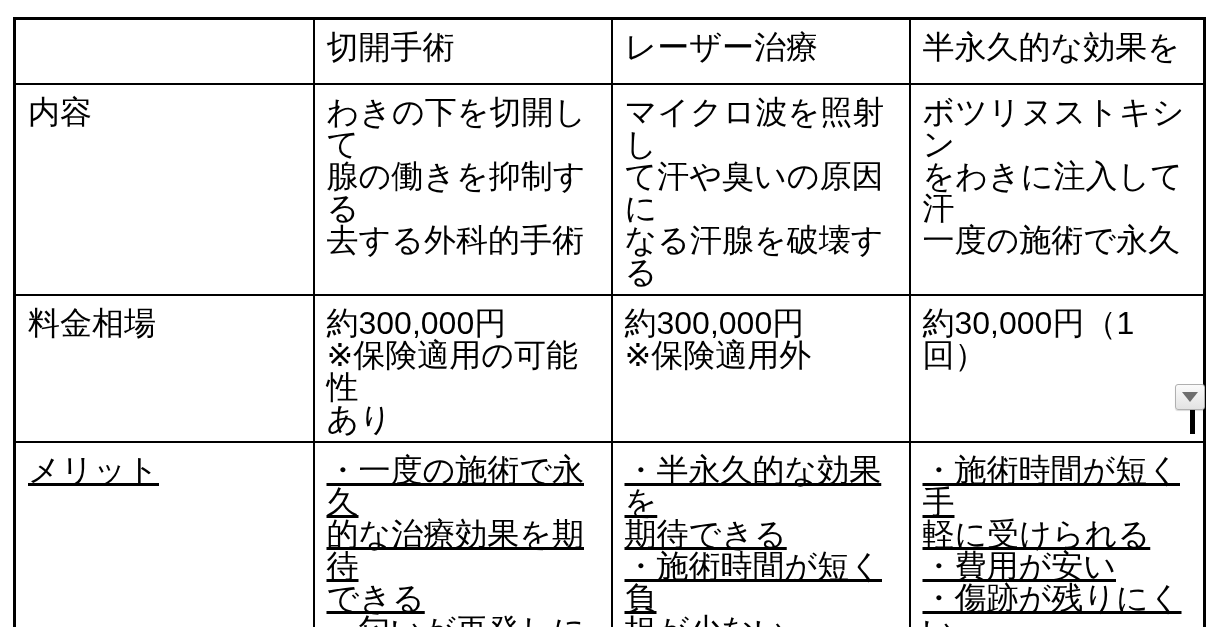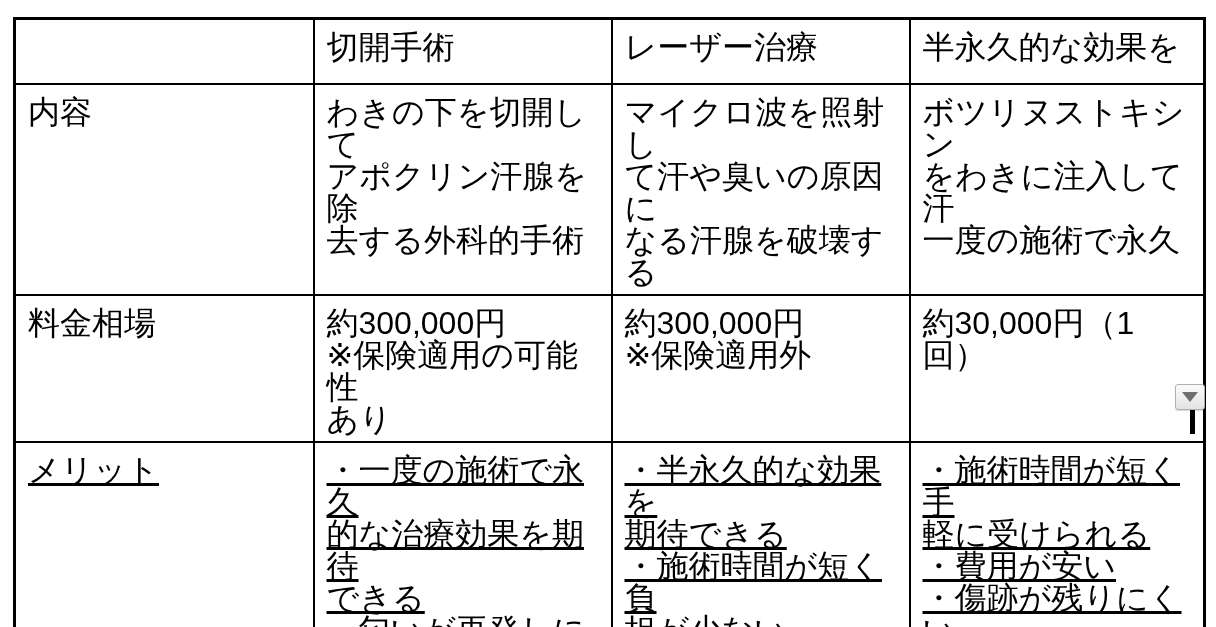--- a/index.html
+++ b/index.html
@@ -99,21 +99,21 @@
     <tbody>
       <tr class="row-header">
         <th></th>
         <th>切開手術</th>
         <th>レーザー治療</th>
         <th>半永久的な効果を</th>
       </tr>
       <tr class="row-content">
         <td>内容</td>
         <td>わきの下を切開して
-アポクリン汗腺を除
+腺の働きを抑制する
 去する外科的手術</td>
         <td>マイクロ波を照射し
 て汗や臭いの原因に
 なる汗腺を破壊する</td>
         <td>ボツリヌストキシン
 をわきに注入して汗
 一度の施術で永久</td>
       </tr>
       <tr class="row-price">
         <td>料金相場</td>

